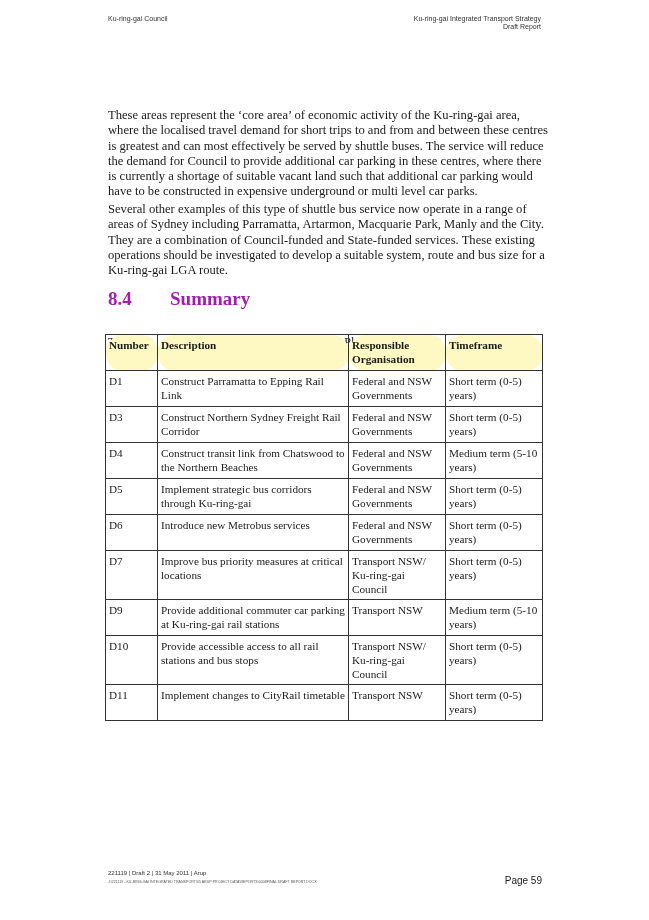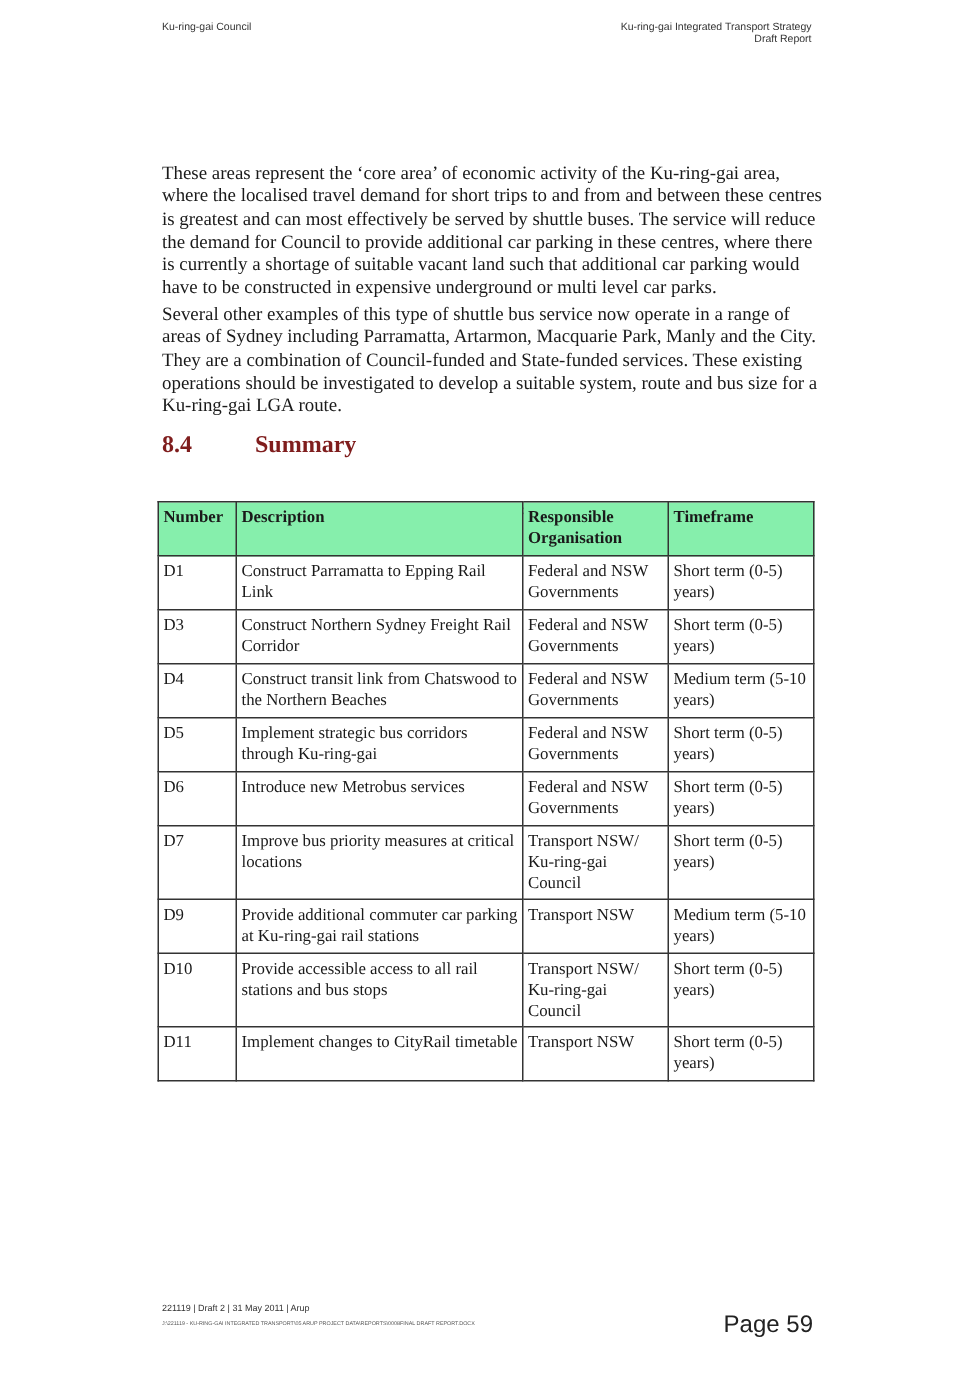--- a/index.html
+++ b/index.html
@@ -2,32 +2,32 @@
 <html><head>
 <meta charset="utf-8">
 <style>
   html, body { margin: 0; padding: 0; background: #ffffff; }
   body { width: 649px; height: 920px; position: relative; overflow: hidden; font-family: "Liberation Serif", serif; color: #1a1a1a; }
   .hdr-left { position: absolute; left: 108px; top: 15px; font-family: "Liberation Sans", sans-serif; font-size: 7px; color: #333; }
   .hdr-right { position: absolute; right: 108px; top: 15px; font-family: "Liberation Sans", sans-serif; font-size: 7px; color: #333; text-align: right; line-height: 8px; }
   .body-text { position: absolute; left: 108px; width: 440px; font-size: 12.6px; line-height: 15.3px; margin: 0; }
   #p1 { top: 108px; }
   #p2 { top: 202px; }
-  .section-heading { position: absolute; left: 108px; top: 288px; font-size: 16px; font-weight: bold; color: #7f1d1d; margin: 0; }
+  .section-heading { position: absolute; left: 108px; top: 288px; font-size: 19px; font-weight: bold; color: #a21caf; margin: 0; }
   .section-heading .num { display: inline-block; width: 62px; }
   .table-caption { position: absolute; left: 108px; top: 317px; font-size: 12px; margin: 0; }
   .table-caption .num { display: inline-block; width: 60px; margin-top: 18px; }
   table.action-plan { position: absolute; left: 105px; top: 334px; width: 437px; border-collapse: collapse; font-size: 11.2px; line-height: 14px; table-layout: fixed; }
   table.action-plan th, table.action-plan td { border: 1px solid #333; vertical-align: top; text-align: left; padding: 3px 3px 3px 3px; }
-  table.action-plan th { background: #86efac; font-weight: bold; height: 29px; }
+  table.action-plan th { background: #fef9c3; font-weight: bold; height: 29px; border-radius: 17px; }
   table.action-plan td { height: 29px; }
   table.action-plan tr.tall td { height: 43px; }
   .footer-left { position: absolute; left: 108px; top: 870px; font-family: "Liberation Sans", sans-serif; font-size: 6px; color: #333; }
   .footer-path { position: absolute; left: 108px; top: 880px; font-family: "Liberation Sans", sans-serif; font-size: 3.6px; color: #555; white-space: nowrap; }
-  .footer-page { position: absolute; right: 107px; top: 875px; font-family: "Liberation Sans", sans-serif; font-size: 16px; color: #222; }
+  .footer-page { position: absolute; right: 107px; top: 875px; font-family: "Liberation Sans", sans-serif; font-size: 10px; color: #222; }
 </style>
 </head>
 <body>
 
 <div class="hdr-left">Ku-ring-gai Council</div>
 <div class="hdr-right">
   <div>Ku-ring-gai Integrated Transport Strategy</div>
   <div>Draft Report</div>
 </div>
 

